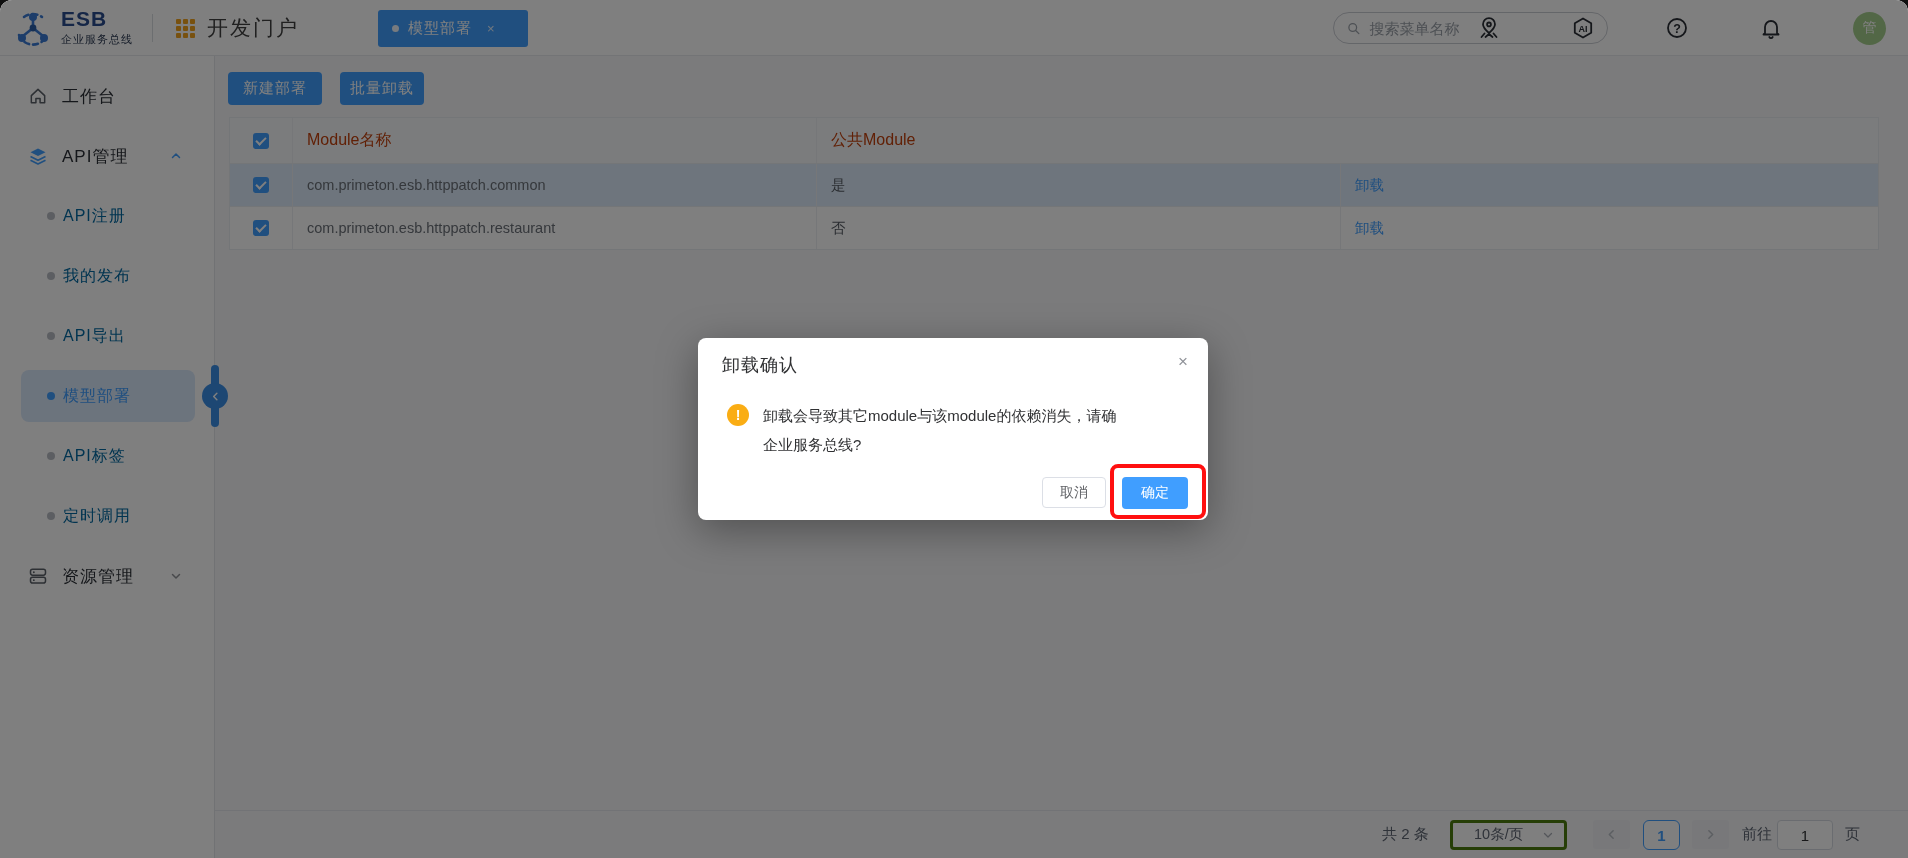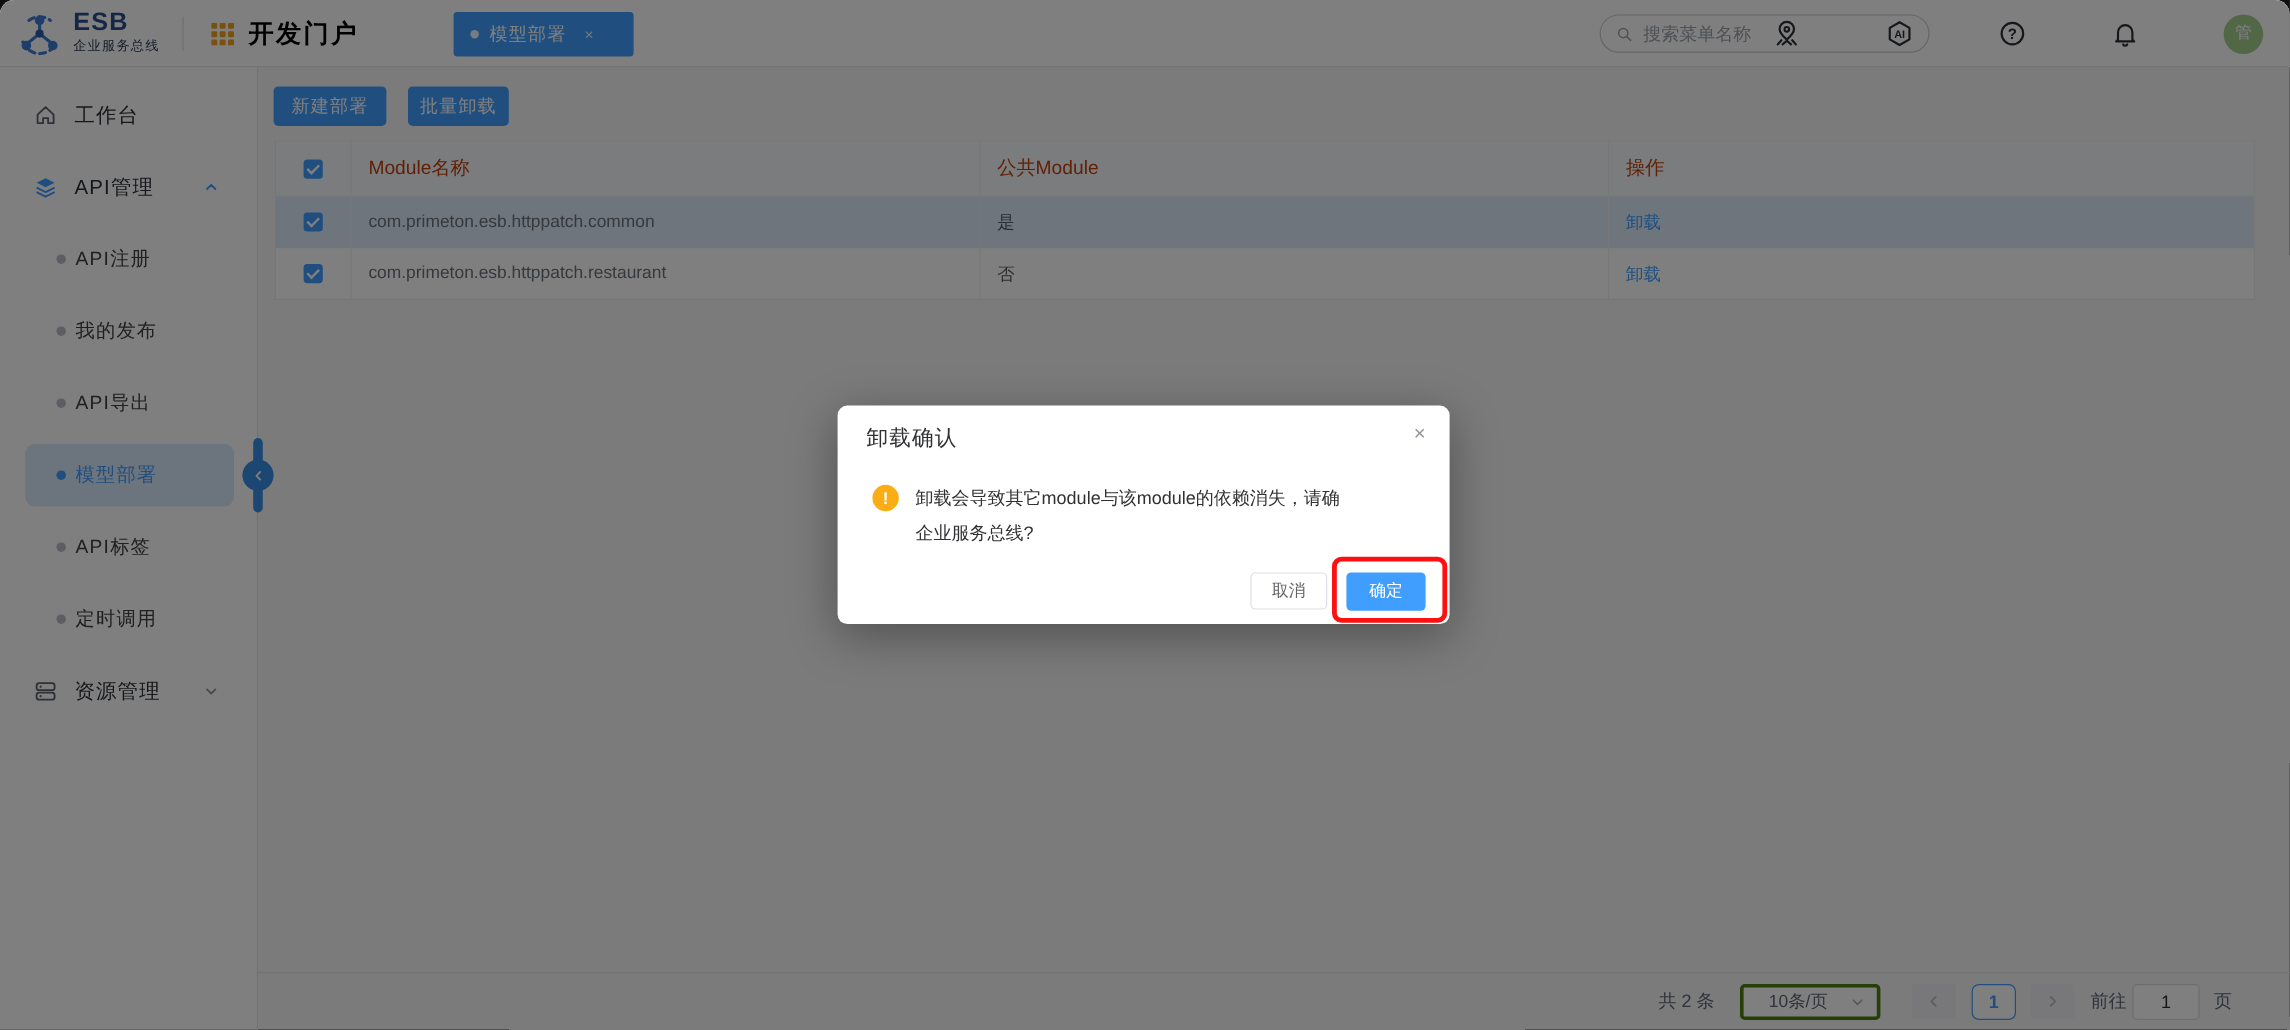--- a/index.html
+++ b/index.html
@@ -11,21 +11,21 @@
   
   .topbar { position:absolute; left:0; top:0; width:100%; height:56px; background:#fff;
             border-bottom:1px solid #e6e8ec; z-index:2; }
   .logo-icon { position:absolute; left:14px; top:9px; }
   .logo-text { position:absolute; left:61px; top:8px; line-height:1; }
   .logo-title { font-size:21px; font-weight:bold; color:#2a4d8f; letter-spacing:1px; }
   .logo-sub { font-size:11px; color:#2e3c55; margin-top:5px; letter-spacing:1px; }
   .logo-div { position:absolute; left:152px; top:14px; width:1px; height:28px; background:#d9dce1; }
   .grid-icon { position:absolute; left:176px; top:19px; }
   .portal-title { position:absolute; left:207px; top:0; height:56px; display:flex; align-items:center;
-                  font-size:21px; font-weight:bold; color:#000000; letter-spacing:2px; }
+                  font-size:21px; font-weight:normal; color:#404040; letter-spacing:2px; }
   .tab { position:absolute; left:378px; top:10px; width:150px; height:37px; background:var(--primary);
          border-radius:3px; display:flex; align-items:center; padding:0 14px; color:#fff; }
   .tab-dot { width:7px; height:7px; border-radius:50%; background:#fff; opacity:.92; margin-right:9px; }
   .tab-label { font-size:15px; letter-spacing:1px; }
   .tab-close { margin-left:15px; font-size:13px; opacity:.85; cursor:pointer; }
   .search { position:absolute; left:1333px; top:12px; width:275px; height:32px;
             border:1px solid #c9ccd3; border-radius:16px; display:flex; align-items:center; padding:0 12px; }
   .search input { border:none; outline:none; background:transparent; font-size:15px; color:#ef4444;
                   width:100%; margin-left:8px; font-family:inherit; }
   .search input::placeholder { color:#9ba1a9; }
@@ -38,21 +38,21 @@
   .sidebar { position:absolute; left:0; top:56px; width:215px; height:802px; background:#fff;
              border-right:1px solid #e3e5e9; z-index:1; }
   .nav-item { position:absolute; left:0; width:215px; height:60px; display:flex; align-items:center; cursor:pointer; }
   .nav-item .icon { width:20px; height:20px; margin-left:28px; color:#5a6068; flex:none; }
   .nav-item .icon.blue { color:var(--primary); }
   .nav-label { font-size:17px; color:#2b2f36; margin-left:14px; font-weight:500; letter-spacing:1px; }
   .nav-chevron { position:absolute; right:33px; width:12px; height:12px; color:#909399; }
   .nav-chevron.blue { color:var(--primary); }
   .sub-item { position:absolute; left:0; width:215px; height:60px; display:flex; align-items:center; cursor:pointer; }
   .bullet { width:8px; height:8px; border-radius:50%; background:#b9bdc4; margin-left:47px; flex:none; }
-  .sub-label { font-size:16px; color:#404040; margin-left:8px; letter-spacing:1px; }
+  .sub-label { font-size:16px; color:#0369a1; margin-left:8px; letter-spacing:1px; }
   .sub-item.selected .bullet { background:var(--primary); }
   .sub-item.selected .sub-label { color:var(--primary); }
   .pill { position:absolute; left:21px; top:4px; width:174px; height:52px; background:#d9e8fa; border-radius:8px; z-index:-1; }
   .sub-item.selected { z-index:0; }
   .collapse-handle { position:absolute; left:196px; top:365px; width:38px; height:62px; z-index:3; cursor:pointer; }
   .handle-bar { position:absolute; left:15px; top:0; width:8px; height:62px; background:#3a8ee6; border-radius:4px; }
   .handle-circle { position:absolute; left:6px; top:18px; width:26px; height:26px; border-radius:50%;
                    background:#3a8ee6; color:#fff; display:flex; align-items:center; justify-content:center; }
 
   
@@ -267,21 +267,20 @@
     <button class="btn btn-new">新建部署</button>
     <button class="btn btn-batch">批量卸载</button>
 
     <div class="table">
       <div class="trow head">
         <div class="tcell cb">
             <span class="cbx"></span>
           </div>
         <div class="tcell">Module名称</div>
         <div class="tcell">公共Module</div>
-        <div class="tcell">操作</div>
       </div>
       <div class="trow body highlight">
         <div class="tcell cb">
             <span class="cbx"></span>
           </div>
         <div class="tcell cell-name">com.primeton.esb.httppatch.common</div>
         <div class="tcell cell-public">是</div>
         <div class="tcell">
             <span class="link">卸载</span>
           </div>

